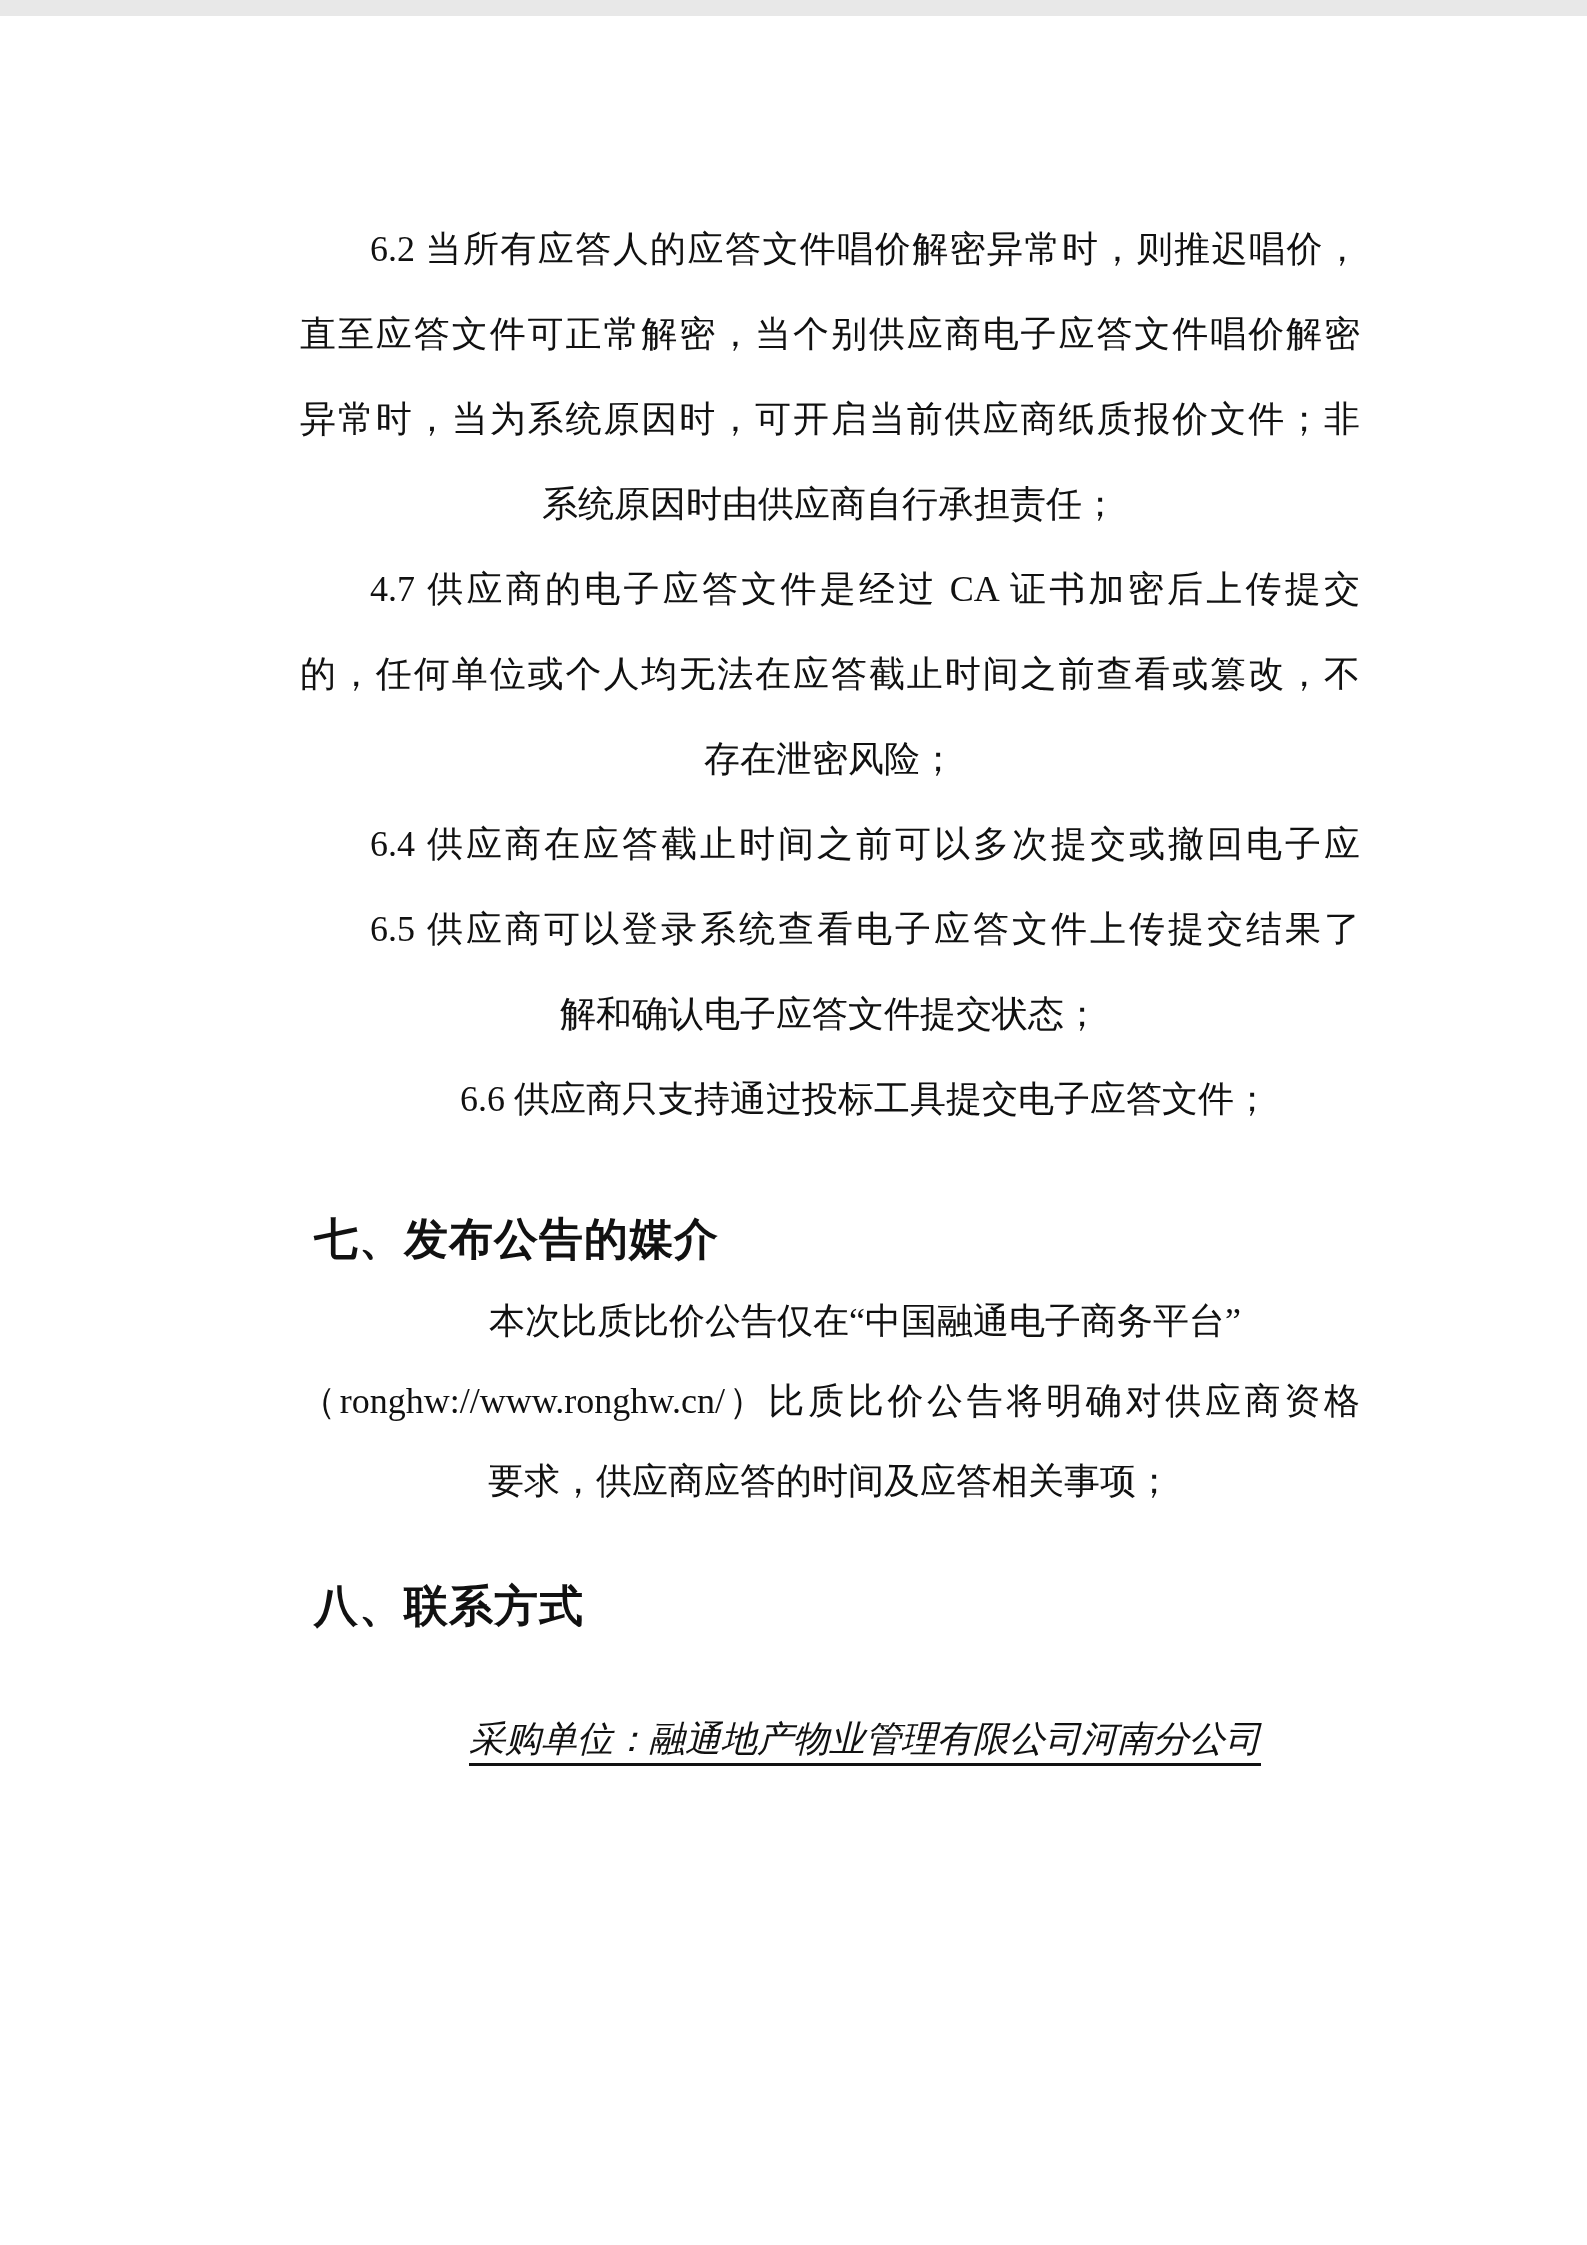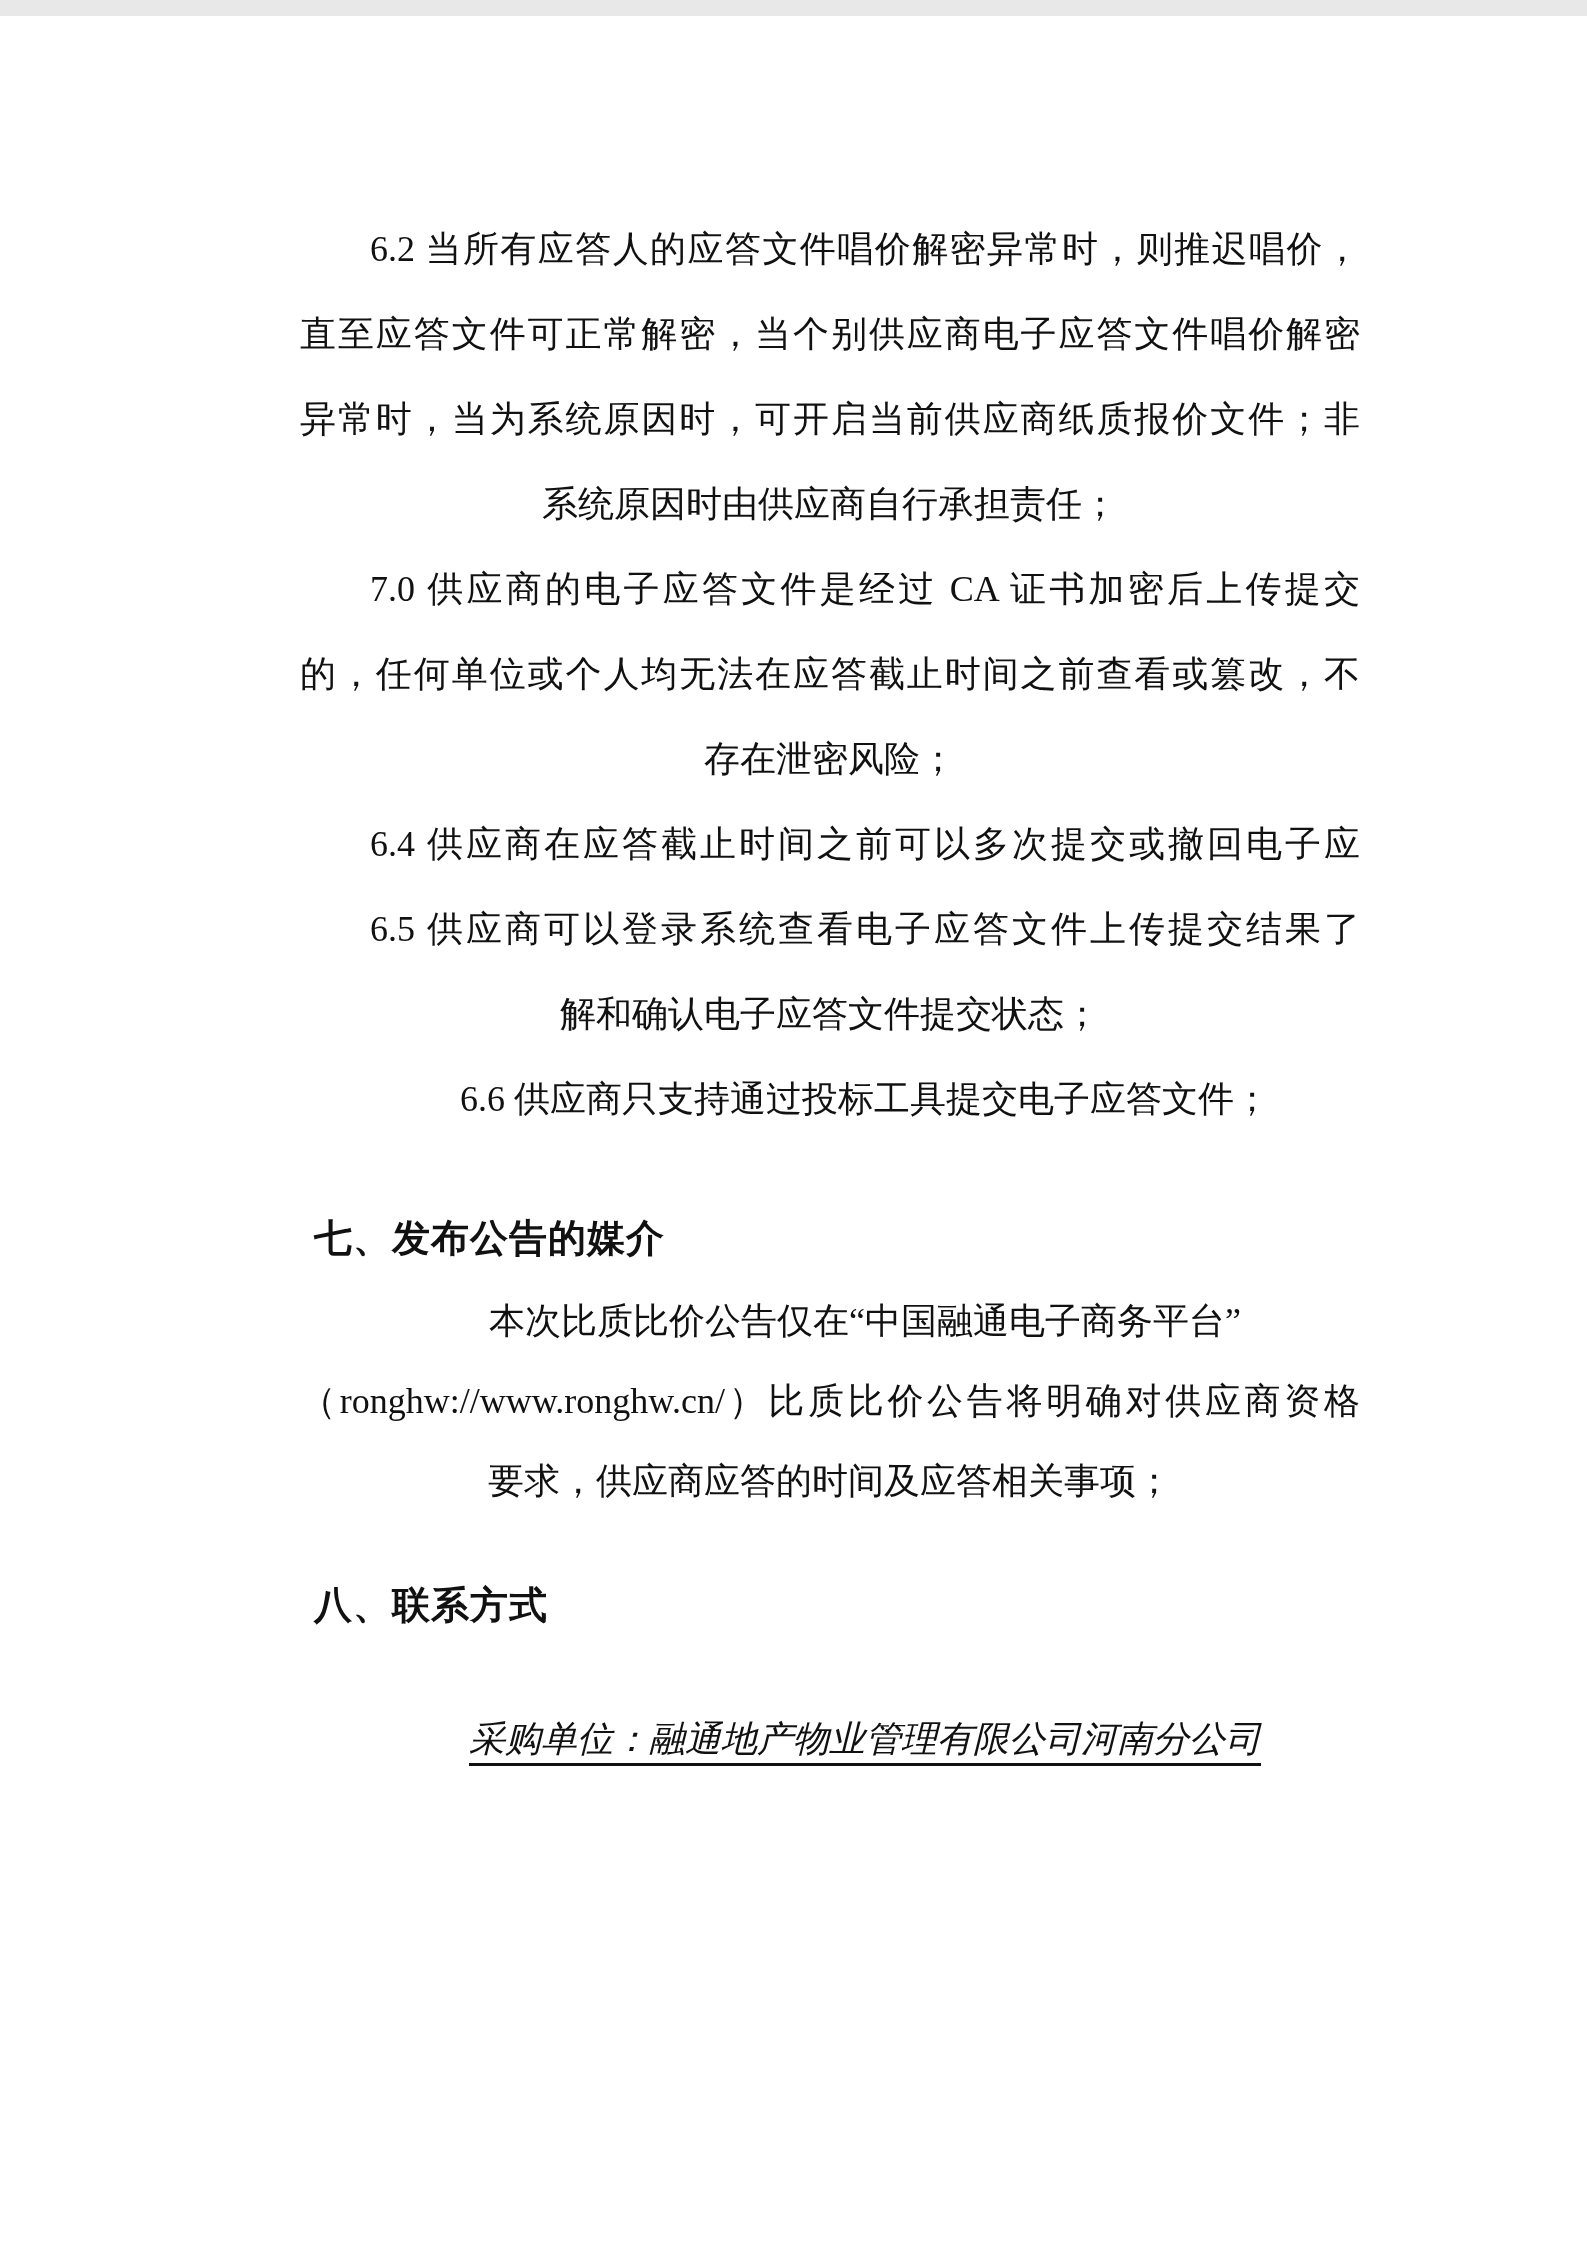--- a/index.html
+++ b/index.html
@@ -32,21 +32,21 @@
     white-space: normal;
     text-align: justify;
     text-align-last: justify;
     text-justify: inter-character;
   }
   .line.indent { text-indent: 70px; }
   .media-para .line { line-height: 80px; height: 80px; }
   .heading {
     font-family: "Liberation Sans", "DejaVu Sans", sans-serif;
     font-weight: 700;
-    font-size: 38px;
+    font-size: 44px;
     line-height: 85px;
     height: 85px;
     margin-left: 14px;
     letter-spacing: 1px;
     white-space: nowrap;
   }
   .heading-media { margin-top: 54px; }
   .heading-contact { margin-top: 42px; }
   .contact-para .line { margin-top: 49px; }
   .line.underlined {
@@ -60,21 +60,21 @@
 <body>
 
 <div class="page">
   <div class="content">
 
     <div class="clauses">
       <div class="line indent full">6.2 当所有应答人的应答文件唱价解密异常时，则推迟唱价，</div>
       <div class="line full">直至应答文件可正常解密，当个别供应商电子应答文件唱价解密</div>
       <div class="line full">异常时，当为系统原因时，可开启当前供应商纸质报价文件；非</div>
       <div class="line">系统原因时由供应商自行承担责任；</div>
-      <div class="line indent full">7.0 供应商的电子应答文件是经过 CA 证书加密后上传提交</div>
+      <div class="line indent full">4.7 供应商的电子应答文件是经过 CA 证书加密后上传提交</div>
       <div class="line full">的，任何单位或个人均无法在应答截止时间之前查看或篡改，不</div>
       <div class="line">存在泄密风险；</div>
       <div class="line indent full">6.4 供应商在应答截止时间之前可以多次提交或撤回电子应</div>
       <div class="line indent full">6.5 供应商可以登录系统查看电子应答文件上传提交结果了</div>
       <div class="line">解和确认电子应答文件提交状态；</div>
       <div class="line indent">6.6 供应商只支持通过投标工具提交电子应答文件；</div>
     </div>
 
     <div class="heading heading-media">七、发布公告的媒介</div>
 

